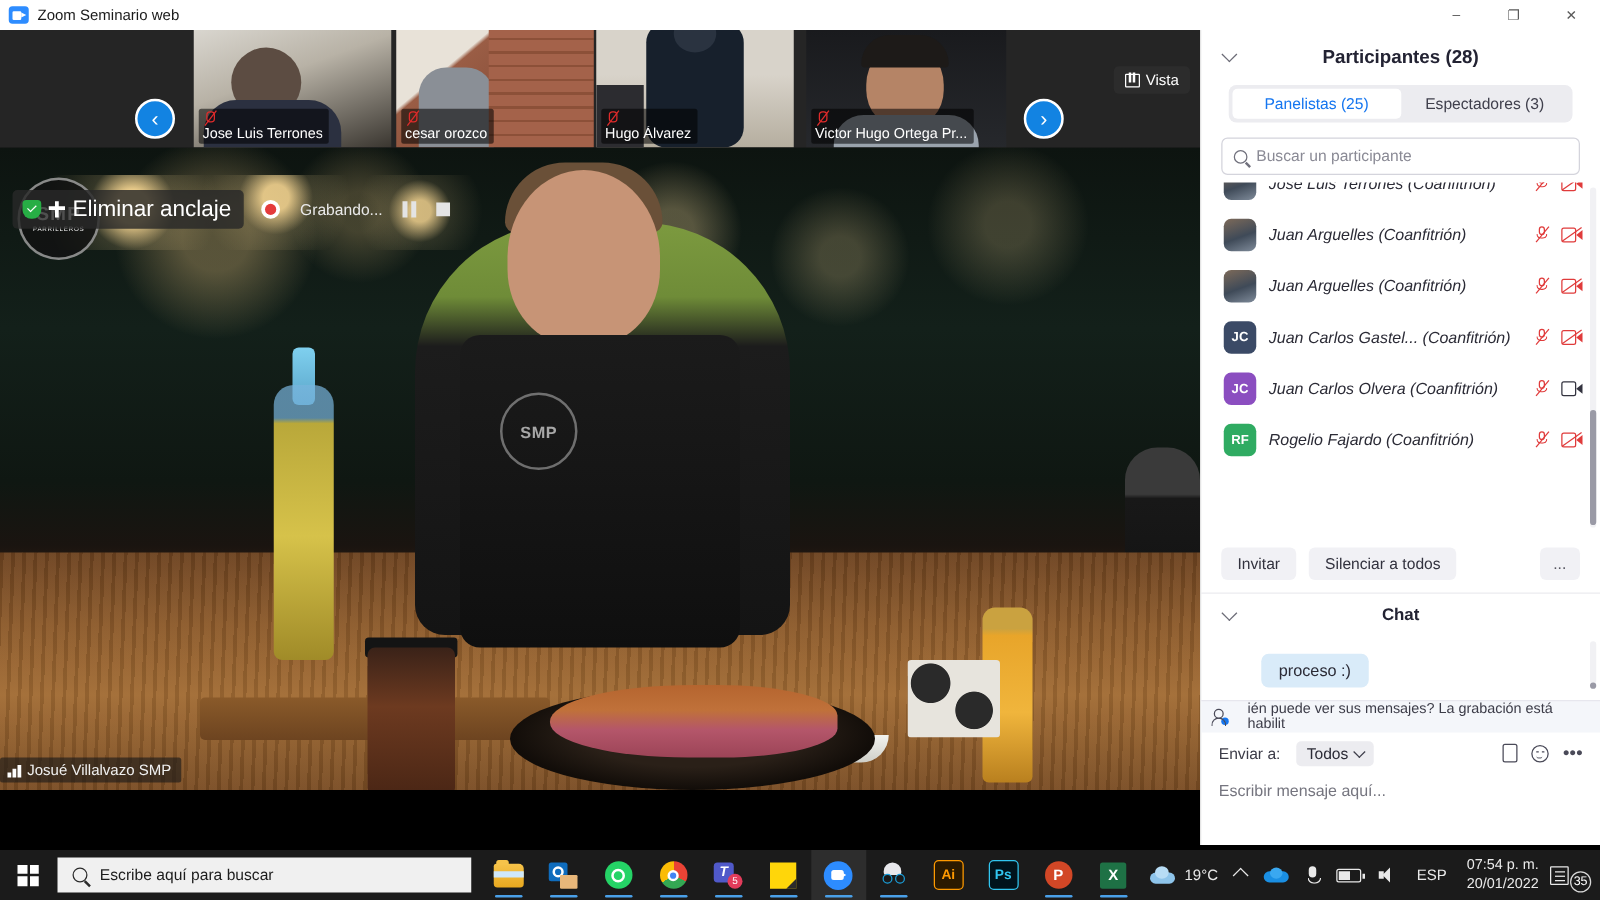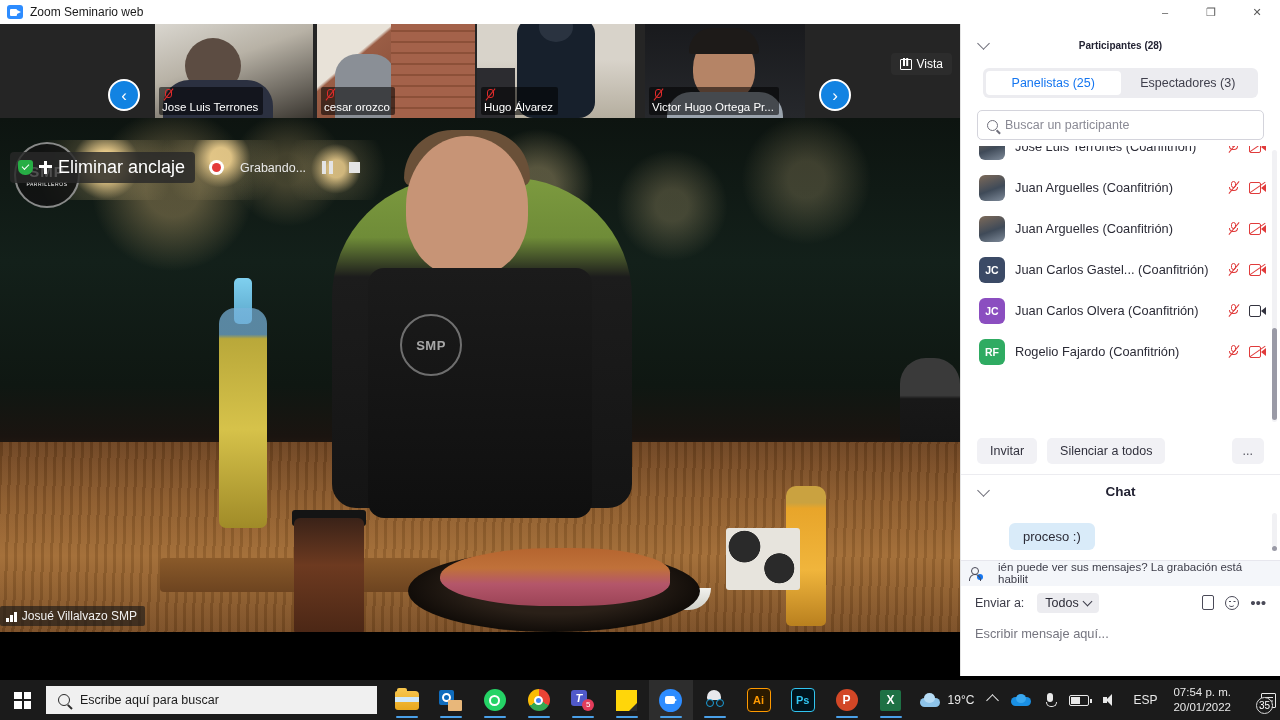--- a/index.html
+++ b/index.html
@@ -272,21 +272,21 @@
   .panel {
     position: absolute; left: 960px; top: 24px; width: 320px; height: 652px;
     background: #fff; border-left: 1px solid #e4e4e4;
     display: flex; flex-direction: column;
   }
   .panel-head {
     height: 42px; display: flex; align-items: center; position: relative;
     flex: 0 0 auto;
   }
   .panel-head .ttl {
-    width: 100%; text-align: center; font-size: 10px;
+    width: 100%; text-align: center; font-size: 15px;
     font-weight: bold; color: #232333;
   }
   .chev {
     position: absolute; left: 18px; top: 15px; width: 9px; height: 9px;
     border-left: 1.6px solid #6b6b76; border-bottom: 1.6px solid #6b6b76;
     transform: rotate(-45deg);
   }
   .seg {
     margin: 2px 22px 0; height: 30px; background: #ececf0; border-radius: 6px;
     display: flex; padding: 3px; flex: 0 0 auto;
@@ -320,21 +320,21 @@
     height: 41px; display: flex; align-items: center; padding: 0 14px 0 18px;
   }
   .av {
     width: 26px; height: 26px; border-radius: 6px; flex: 0 0 auto;
     display: flex; align-items: center; justify-content: center;
     color: #fff; font-size: 10.5px; font-weight: bold; margin-right: 10px;
   }
   .av.photo { background: linear-gradient(160deg,#7d6a59,#3f4a58 55%,#7f8b9a); }
   .pname {
     font-size: 12.8px; color: #2b2b36; white-space: nowrap;
-    overflow: hidden; text-overflow: ellipsis; flex: 1;
+    overflow: hidden; text-overflow: ellipsis; flex: 1; font-style: italic;
   }
   .picons { display: flex; align-items: center; gap: 9px; margin-left: 8px; flex: 0 0 auto; }
   .i-mic-off {
     width: 13px; height: 15px; position: relative;
   }
   .i-mic-off .b { position: absolute; left: 4px; top: 1px; width: 5px; height: 7px; border-radius: 2.5px; border: 1.3px solid #e03b3b; }
   .i-mic-off .u { position: absolute; left: 2px; top: 7px; width: 9px; height: 4px; border: 1.3px solid #e03b3b; border-top: none; border-radius: 0 0 5px 5px; }
   .i-mic-off .s { position: absolute; left: -1px; top: 7px; width: 16px; height: 0; border-top: 1.5px solid #e03b3b; transform: rotate(-50deg); }
   .i-cam {
     width: 17px; height: 12px; position: relative;
@@ -423,21 +423,21 @@
   .apps { display: flex; align-items: center; margin-left: 8px; gap: 0; }
   .app { width: 44px; height: 40px; display: flex; align-items: center; justify-content: center; position: relative; cursor: pointer; }
   .app.active { background: #2d2d2d; }
   .app .und { position: absolute; bottom: 2px; left: 11px; width: 22px; height: 2px; background: #4aa0e8; border-radius: 1px; }
   .ai { width: 24px; height: 24px; border-radius: 4px; display: flex; align-items: center; justify-content: center; font-size: 11px; font-weight: bold; }
   .tray { margin-left: auto; display: flex; align-items: center; gap: 0; padding-right: 4px; }
   .tray-item { display: flex; align-items: center; height: 40px; padding: 0 7px; cursor: pointer; }
   .tray-item span { font-size: 12px; color: #e9e9e9; }
   .clock { display: flex; flex-direction: column; align-items: flex-end; line-height: 15px; padding: 0 9px; cursor: pointer; }
   .clock span { font-size: 11.5px; color: #e9e9e9; }
-  .notif { width: 36px; height: 36px; display: flex; align-items: center; justify-content: flex-end; position: relative; cursor: pointer; }
+  .notif { width: 36px; height: 36px; display: flex; align-items: center; justify-content: flex-start; position: relative; cursor: pointer; }
   .notif .sheet { width: 15px; height: 15px; border: 1.5px solid #e9e9e9; border-radius: 1px; position: relative; }
   .notif .sheet:after { content: ""; position: absolute; left: 2.5px; top: 3px; width: 8px; height: 1.4px; background: #e9e9e9; box-shadow: 0 3.5px 0 #e9e9e9, 0 7px 0 #e9e9e9; }
   .notif .badge {
     position: absolute; right: 3px; bottom: 4px; min-width: 17px; height: 17px;
     border-radius: 50%; background: #1b1b1b; border: 1.4px solid #d8d8d8;
     color: #fff; font-size: 10px; display: flex; align-items: center; justify-content: center;
   }
   .cloud-ico { width: 20px; height: 14px; position: relative; }
   .cloud-ico:before { content: ""; position: absolute; left: 0; bottom: 0; width: 20px; height: 9px; background: #8ec4ea; border-radius: 6px; }
   .cloud-ico:after { content: ""; position: absolute; left: 4px; top: 0; width: 11px; height: 10px; background: #b7dcf5; border-radius: 50%; }

